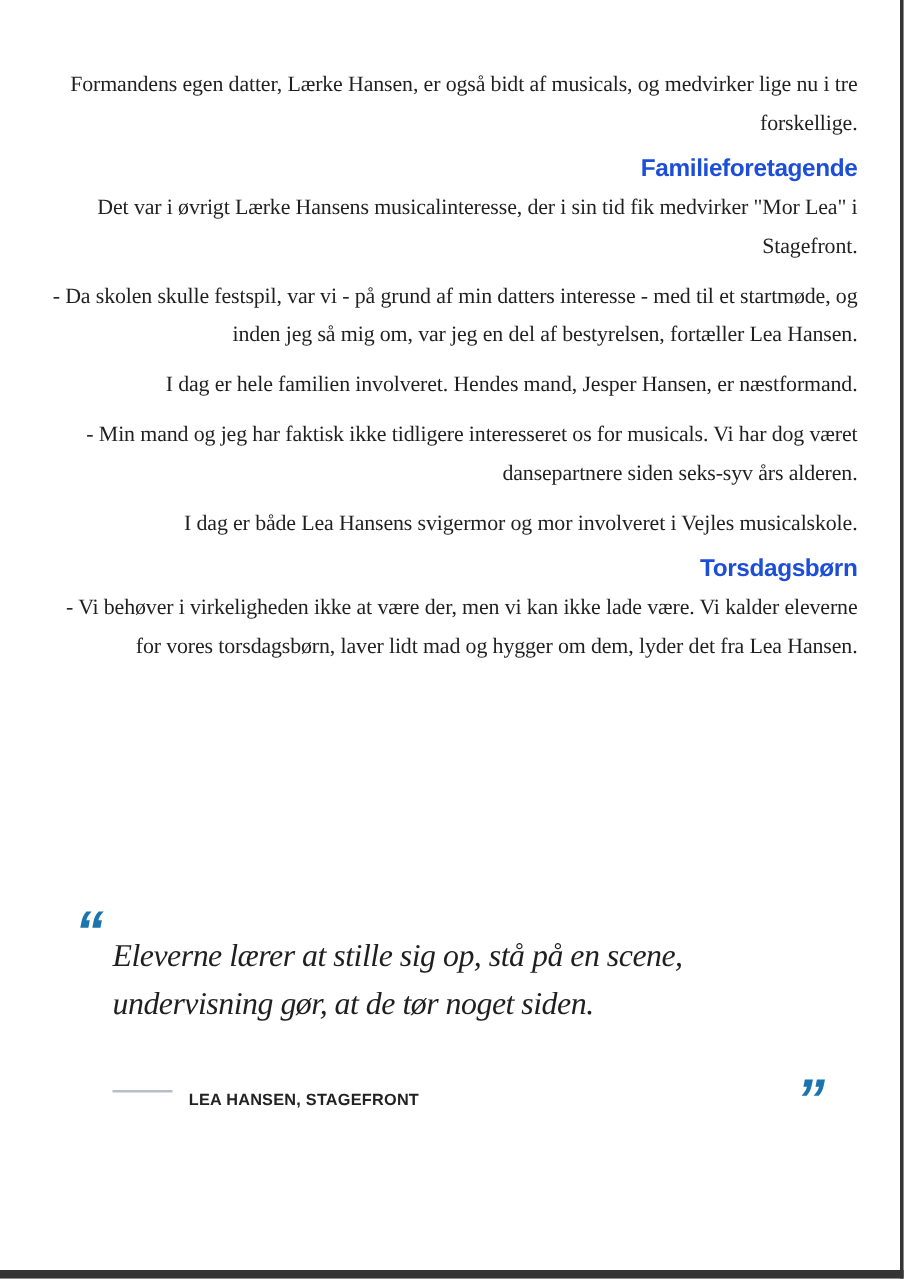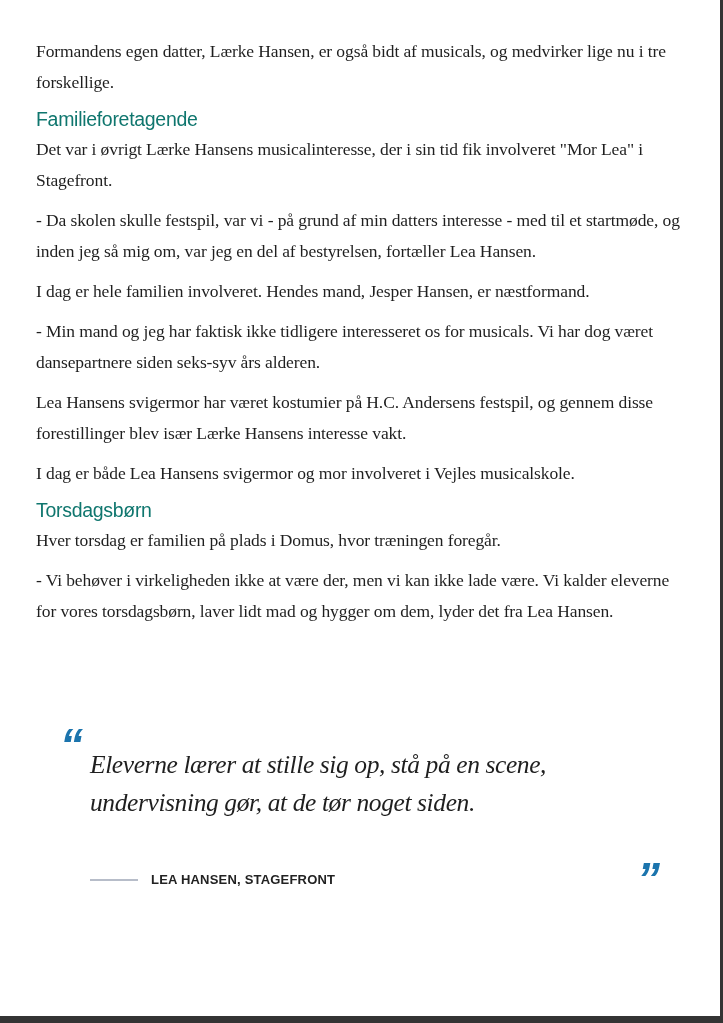--- a/index.html
+++ b/index.html
@@ -14,37 +14,38 @@
     box-sizing: border-box;
     background: #ffffff;
     border-right: 3px solid #343434;
     border-bottom: 7px solid #343434;
     overflow: hidden;
     font-family: "Liberation Serif", serif;
   }
   .content {
     position: absolute;
     left: 36px;
-    top: 36px;
+    top: 52px;
     right: 34px;
+    text-align: right;
   }
   .para {
     font-family: "Liberation Serif", serif;
     font-size: 17.5px;
     line-height: 31px;
     color: #1f1f1f;
     margin: 0 0 9px 0;
     letter-spacing: -0.1px;
   }
   .section-heading {
     font-family: "Liberation Sans", sans-serif;
-    font-weight: normal;
+    font-weight: bold;
     font-size: 19.5px;
     line-height: 25px;
-    color: #0f766e;
+    color: #1d4ed8;
     letter-spacing: -0.3px;
     margin: 8px 0 2px 0;
   }
   .pull-quote {
     position: absolute;
     left: 60px;
     right: 34px;
     top: 724px;
     height: 180px;
   }
@@ -79,21 +80,21 @@
     line-height: 38px;
     letter-spacing: -0.4px;
     color: #1f1f1f;
     white-space: nowrap;
   }
   .quote-attribution {
     position: absolute;
     left: 30px;
     top: 148px;
     display: flex;
-    align-items: center;
+    align-items: flex-start;
   }
   .attribution-rule {
     width: 48px;
     height: 2px;
     background: #b7bdc9;
     margin-right: 13px;
   }
   .attribution-name {
     font-family: "Liberation Sans", sans-serif;
     font-weight: bold;
@@ -104,28 +105,26 @@
     white-space: nowrap;
   }
 </style>
 </head>
 <body>
 
 <div class="page">
   <div class="content">
     <p class="para">Formandens egen datter, Lærke Hansen, er også bidt af musicals, og medvirker lige nu i tre forskellige.</p>
     <h2 class="section-heading">Familieforetagende</h2>
-    <p class="para">Det var i øvrigt Lærke Hansens musicalinteresse, der i sin tid fik involveret "Mor Lea" i Stagefront.</p>
+    <p class="para">Det var i øvrigt Lærke Hansens musicalinteresse, der i sin tid fik medvirker "Mor Lea" i Stagefront.</p>
     <p class="para">- Da skolen skulle festspil, var vi - på grund af min datters interesse - med til et startmøde, og inden jeg så mig om, var jeg en del af bestyrelsen, fortæller Lea Hansen.</p>
     <p class="para">I dag er hele familien involveret. Hendes mand, Jesper Hansen, er næstformand.</p>
     <p class="para">- Min mand og jeg har faktisk ikke tidligere interesseret os for musicals. Vi har dog været dansepartnere siden seks-syv års alderen.</p>
-    <p class="para">Lea Hansens svigermor har været kostumier  på H.C. Andersens festspil, og gennem disse forestillinger blev især Lærke Hansens interesse vakt.</p>
     <p class="para">I dag er både Lea Hansens svigermor og mor involveret i Vejles musicalskole.</p>
     <h2 class="section-heading">Torsdagsbørn</h2>
-    <p class="para">Hver torsdag er familien på plads i Domus, hvor træningen foregår.</p>
     <p class="para">- Vi behøver i virkeligheden ikke at være der, men vi kan ikke lade være. Vi kalder eleverne for vores torsdagsbørn, laver lidt mad og hygger om dem, lyder det fra Lea Hansen.</p>
   </div>
 
   <div class="pull-quote">
     <div class="quote-mark quote-open">“</div>
     <div class="quote-body">
       <div class="quote-line">Eleverne lærer at stille sig op, stå på en scene,</div>
       <div class="quote-line">undervisning gør, at de tør noget siden.</div>
     </div>
     <div class="quote-attribution">

